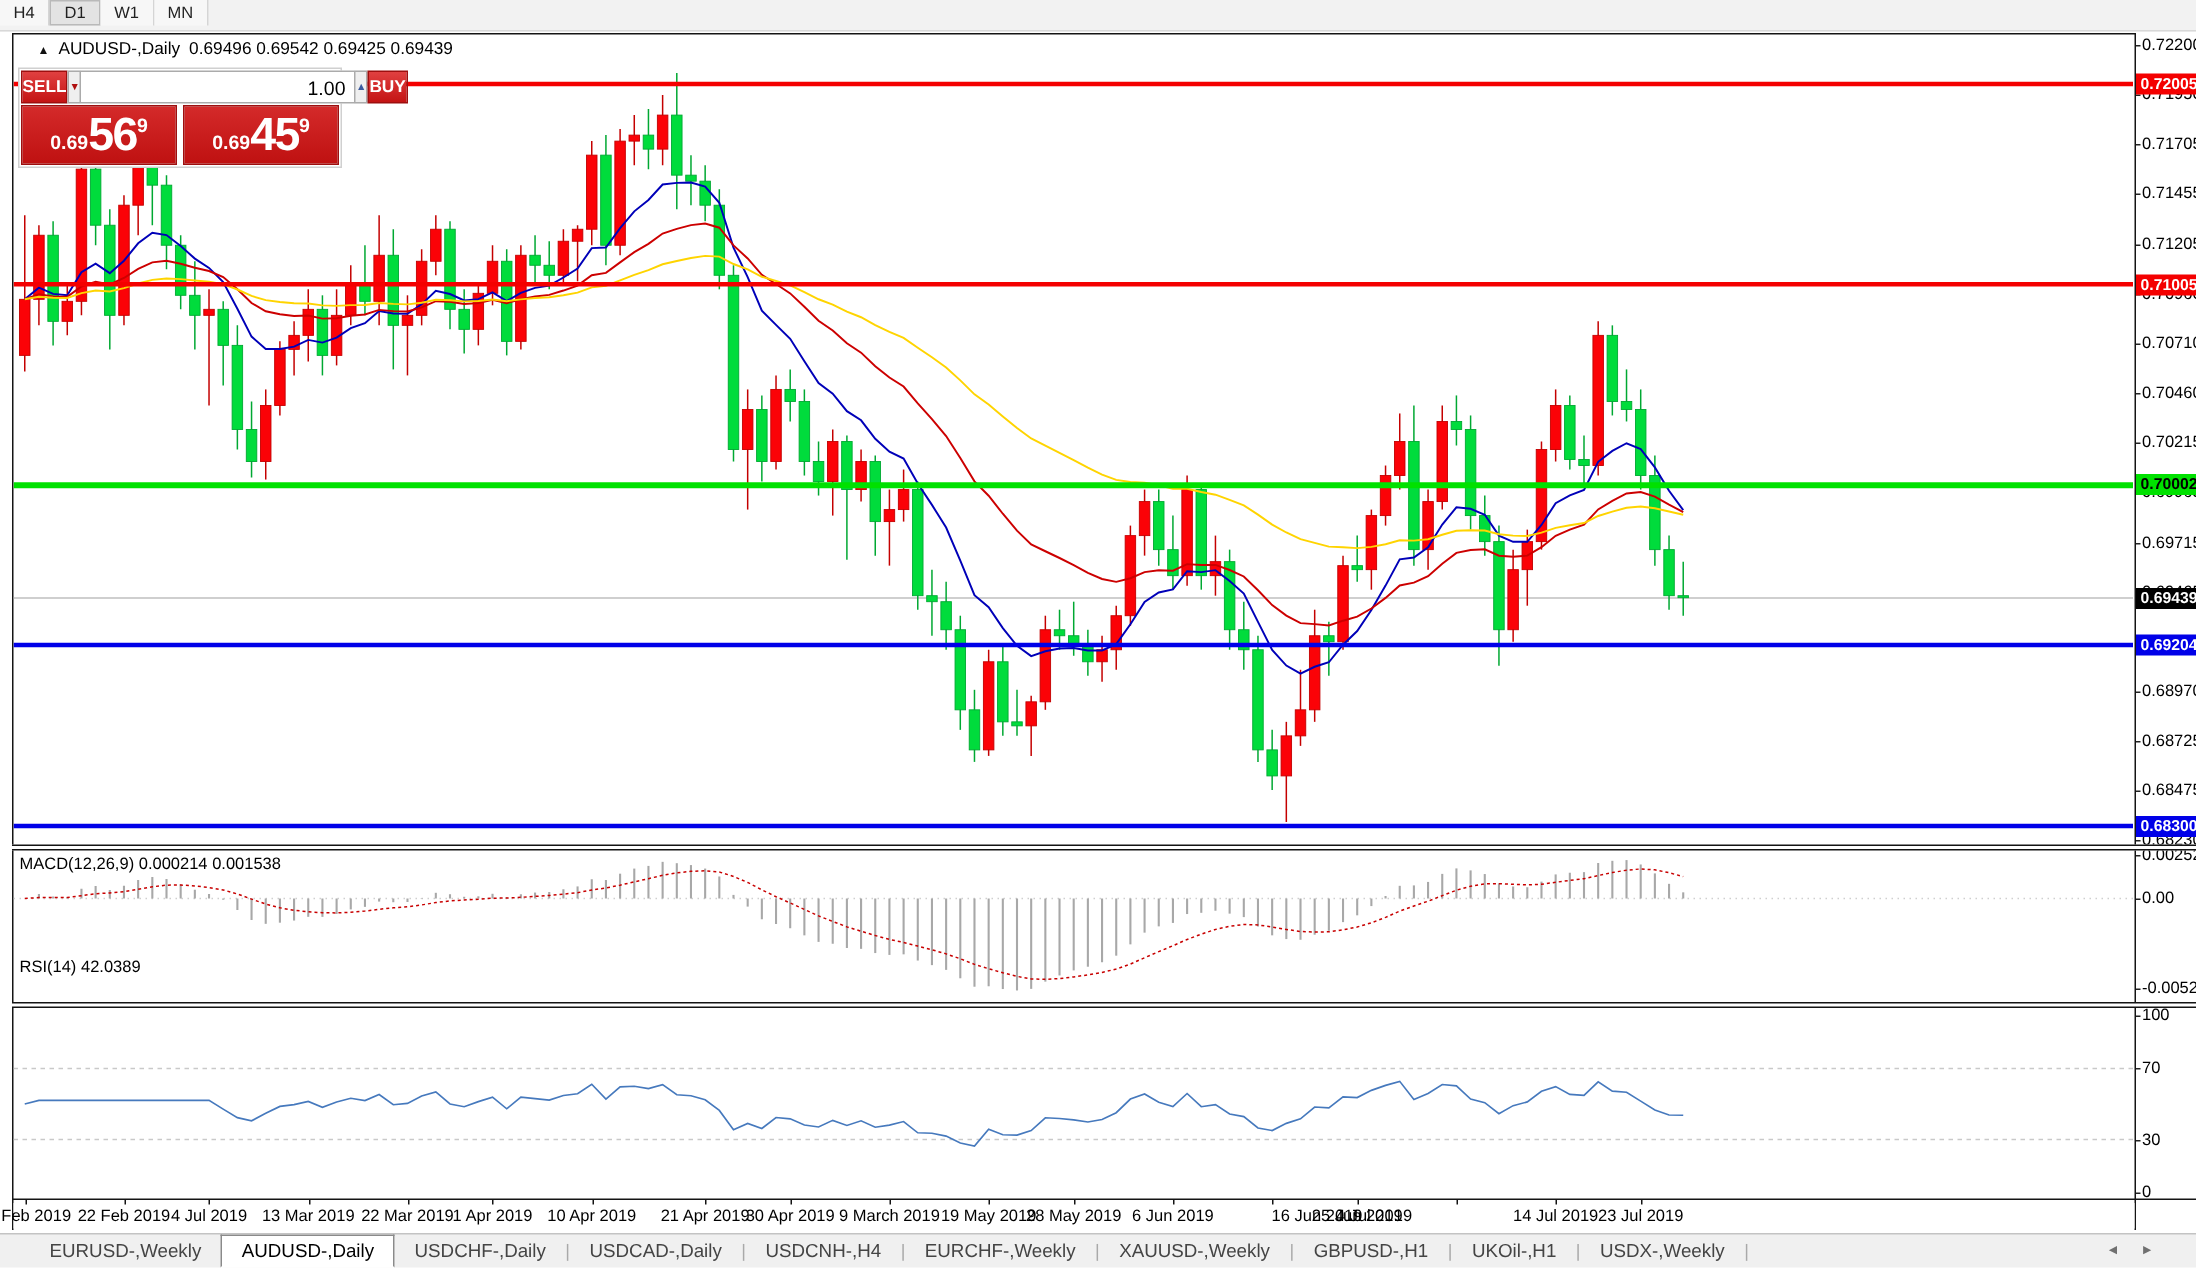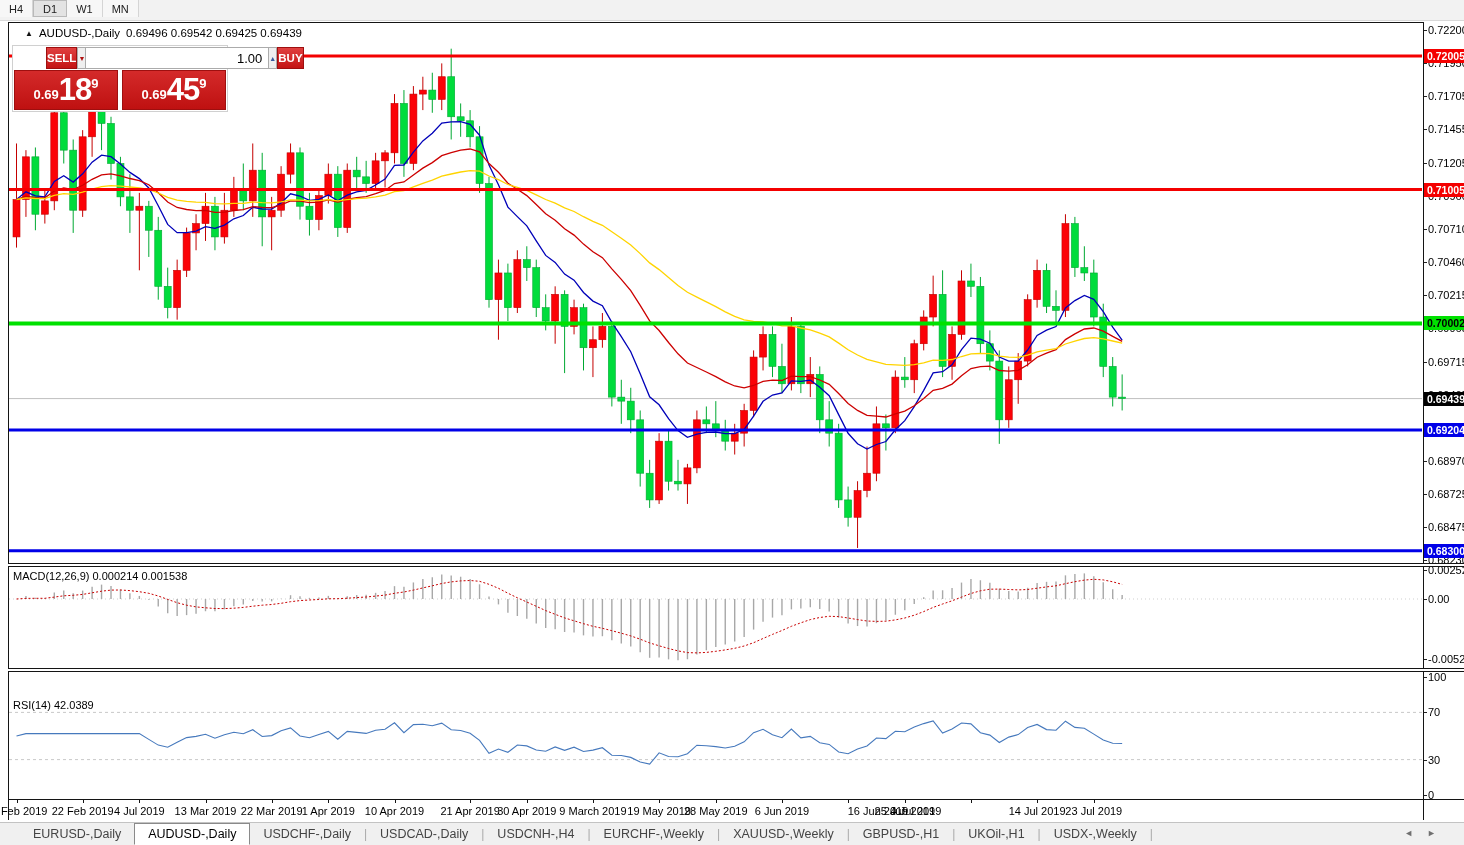--- a/index.html
+++ b/index.html
@@ -15,21 +15,21 @@
   .chart-window { position:absolute; left:8px; top:22px; width:1416px; height:798px;
     background:#fff; border:1px solid #141414; }
   #chart-svg { position:absolute; left:0; top:0; }
   .chart-title { position:absolute; left:16px; top:4px; font-size:11.5px; color:#000;
     display:flex; gap:6px; align-items:center; z-index:5; }
   .collapse-arrow { font-size:8px; color:#111; }
   .pane-label { position:absolute; left:4px; font-size:11px; color:#000; z-index:4; background:transparent; }
   
   .trade-panel { position:absolute; left:3px; top:22px; width:216px; z-index:10;
     background:#fff; border:1px solid #d0d0d0; padding:1px; }
-  .tp-row1 { display:flex; height:22px;padding-left:32px; }
+  .tp-row1 { display:flex; height:22px; }
   .btn-red { background:linear-gradient(#e04040,#c41414); color:#fff; font-size:11.5px; font-weight:bold;
     display:flex; align-items:center; justify-content:center; border:1px solid #9e0f0f; cursor:pointer; }
   .sell-btn,.buy-btn { width:54px; }
   .spin-btn { width:16px; background:#efefef; border:1px solid #ababab; font-size:7px;
     display:flex; align-items:center; justify-content:center; cursor:pointer; }
   .spin-down { color:#b01010; }
   .spin-up { color:#3a5a9e; }
   .vol-field { flex:1; border:1px solid #ababab; border-left:none; border-right:none;
     font-size:13px; text-align:right; padding-right:6px; color:#000; background:#fff;
     font-family:"Liberation Sans", sans-serif; }
@@ -454,37 +454,37 @@
     <div class="tp-row1">
       <div class="btn-red sell-btn">SELL</div>
       <div class="spin-btn spin-down">▼</div>
       <input class="vol-field" value="1.00" style="">
       <div class="spin-btn spin-up">▲</div>
       <div class="btn-red buy-btn">BUY</div>
     </div>
     <div class="tp-row2">
       <div class="price-tile">
         <span class="pt-small">0.69</span>
-        <span class="pt-big">18</span>
+        <span class="pt-big">56</span>
         <span class="pt-sup">9</span>
       </div>
       <div class="price-tile">
         <span class="pt-small">0.69</span>
         <span class="pt-big">45</span>
         <span class="pt-sup">9</span>
       </div>
     </div>
   </div>
 
   <div class="pane-label" style="top:547px">
     <span>MACD(12,26,9)</span>
     <span>0.000214</span>
     <span>0.001538</span>
   </div>
-  <div class="pane-label" style="top:676px">
+  <div class="pane-label" style="top:616px">
     <span>RSI(14)</span>
     <span>42.0389</span>
   </div>
 
   <div class="date-axis" id="date-axis">
       <div class="date-label" style="left: 7.5px;">13 Feb 2019</div>
       <div class="date-tick" style="left: 7.5px;"></div>
       <div class="date-label" style="left: 73.65px;">22 Feb 2019</div>
       <div class="date-tick" style="left: 73.65px;"></div>
       <div class="date-label" style="left: 130.35px;">4 Jul 2019</div>
@@ -577,21 +577,21 @@
     <div class="axis-badge" style="top: 400.966px; background: rgb(0, 0, 232); color: rgb(255, 255, 255);">0.69204</div>
     <div class="axis-badge" style="top: 521.65px; background: rgb(0, 0, 232); color: rgb(255, 255, 255);">0.68300</div>
     <div class="axis-badge" style="top: 369.594px; background: rgb(0, 0, 0); color: rgb(255, 255, 255);">0.69439</div>
   </div>
 
 <div class="pane-sep" style="top:563px"></div>
 <div class="pane-sep" style="top:668px"></div>
 <div class="x-axis-line" style="top:799px"></div>
 
 <div class="tabbar" id="tabbar">
-    <div class="tab">EURUSD-,Daily</div>
+    <div class="tab">EURUSD-,Weekly</div>
     <div class="tab active">AUDUSD-,Daily</div>
     <div class="tab">USDCHF-,Daily</div>
     <span class="tab-sep">|</span>
     <div class="tab">USDCAD-,Daily</div>
     <span class="tab-sep">|</span>
     <div class="tab">USDCNH-,H4</div>
     <span class="tab-sep">|</span>
     <div class="tab">EURCHF-,Weekly</div>
     <span class="tab-sep">|</span>
     <div class="tab">XAUUSD-,Weekly</div>

